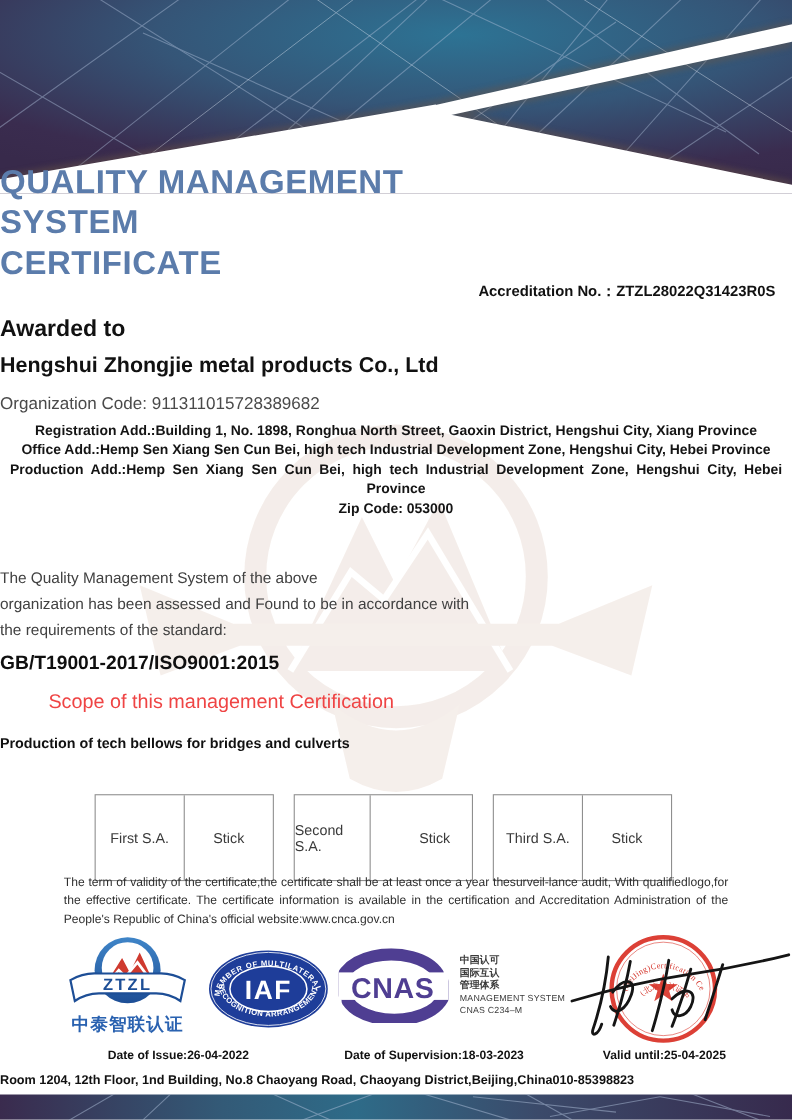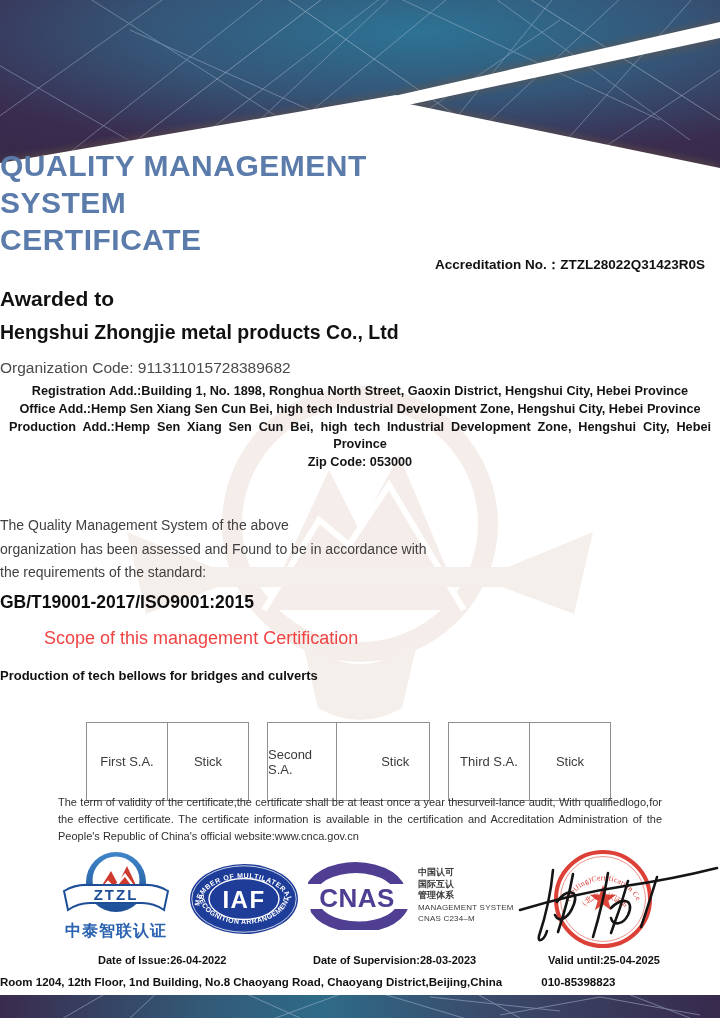--- a/index.html
+++ b/index.html
@@ -35,21 +35,21 @@
   #fine-print{top:794px;left:58px;width:604px;font-size:11px;line-height:16.9px;color:#2f2f2f;text-align:justify;}
   
   #ztzl-caption{top:921px;left:44px;width:144px;text-align:center;font-weight:bold;font-size:16px;color:#2a62b0;letter-spacing:1px;}
   #cnas-lines{top:867px;left:418px;width:120px;color:#3a3a3a;}
   .cnas-cjk{font-size:9px;font-weight:bold;line-height:11.6px;}
   .cnas-lat{font-size:8px;line-height:11.6px;letter-spacing:.2px;}
   
   .date-item{top:954px;font-weight:bold;font-size:11px;color:#111;white-space:nowrap;}
   #date-issue{left:98px;} #date-supervision{left:313px;} #date-valid{left:548px;}
   #footer-line{top:976px;font-weight:bold;font-size:11.5px;color:#111;white-space:nowrap;}
-  #footer-phone{margin-left:14px;padding-left:25px;}
+  #footer-phone{}
 </style>
 </head>
 <body>
 
 <svg id="header-art" class="abs" width="720" height="176" viewBox="0 0 720 176">
   <defs>
     <radialGradient id="hdrGrad" cx="58%" cy="18%" r="85%">
       <stop offset="0%" stop-color="#2d7394"></stop>
       <stop offset="45%" stop-color="#355577"></stop>
       <stop offset="85%" stop-color="#3a2c4f"></stop>
@@ -112,21 +112,21 @@
 
 <div id="cert-no" class="abs z2">
   <span>Accreditation No.：</span><span>ZTZL28022Q31423R0S</span>
 </div>
 
 <div id="awarded" class="abs ctr z2">Awarded to</div>
 <div id="company" class="abs ctr z2">Hengshui Zhongjie metal products Co., Ltd</div>
 <div id="org-code" class="abs ctr z2">Organization Code: 911311015728389682</div>
 
 <div id="addr-block" class="abs z2">
-  <p class="addr">Registration Add.:Building 1, No. 1898, Ronghua North Street, Gaoxin District, Hengshui City, Hebei Province</p>
+  <p class="addr">Registration Add.:Building 1, No. 1898, Ronghua North Street, Gaoxin District, Hengshui City, Xiang Province</p>
   <p class="addr">Office Add.:Hemp Sen Xiang Sen Cun Bei, high tech Industrial Development Zone, Hengshui City, Hebei Province</p>
   <p class="addr">Production Add.:Hemp Sen Xiang Sen Cun Bei, high tech Industrial Development Zone, Hengshui City, Hebei Province</p>
   <p class="addr">Zip Code: 053000</p>
 </div>
 
 <div id="statement" class="abs ctr z2">
   <div>The Quality Management System of the above</div>
   <div>organization has been assessed and Found to be in accordance with</div>
   <div>the requirements of the standard:</div>
 </div>
@@ -227,21 +227,21 @@
     <path d="M58,34 C54,56 49,74 43,92"></path>
     <path d="M42,62 C52,48 64,50 59,64 C54,78 44,84 40,75"></path>
     <path d="M93,33 C89,58 84,77 78,97"></path>
     <path d="M113,41 C107,63 101,80 96,93"></path>
     <path d="M96,68 C108,56 120,60 113,75 C108,85 98,86 96,78"></path>
     <path d="M142,37 C136,57 131,72 126,87"></path>
   </g>
 </svg>
 
 <div id="date-issue" class="abs date-item z2">Date of Issue:26-04-2022</div>
-<div id="date-supervision" class="abs date-item z2">Date of Supervision:28-03-2023</div>
+<div id="date-supervision" class="abs date-item z2">Date of Supervision:18-03-2023</div>
 <div id="date-valid" class="abs date-item z2">Valid until:25-04-2025</div>
 
 <div id="footer-line" class="abs ctr z2">
   <span>Room 1204, 12th Floor, 1nd Building, No.8 Chaoyang Road, Chaoyang District,Beijing,China</span><span id="footer-phone">010-85398823</span>
 </div>
 
 <div id="bottom-bar" class="abs">
   <svg width="720" height="23" viewBox="0 0 720 23">
     <g stroke="#aebfd9" stroke-width="1" opacity="0.5" fill="none">
       <path d="M130,23 L160,-5"></path>

